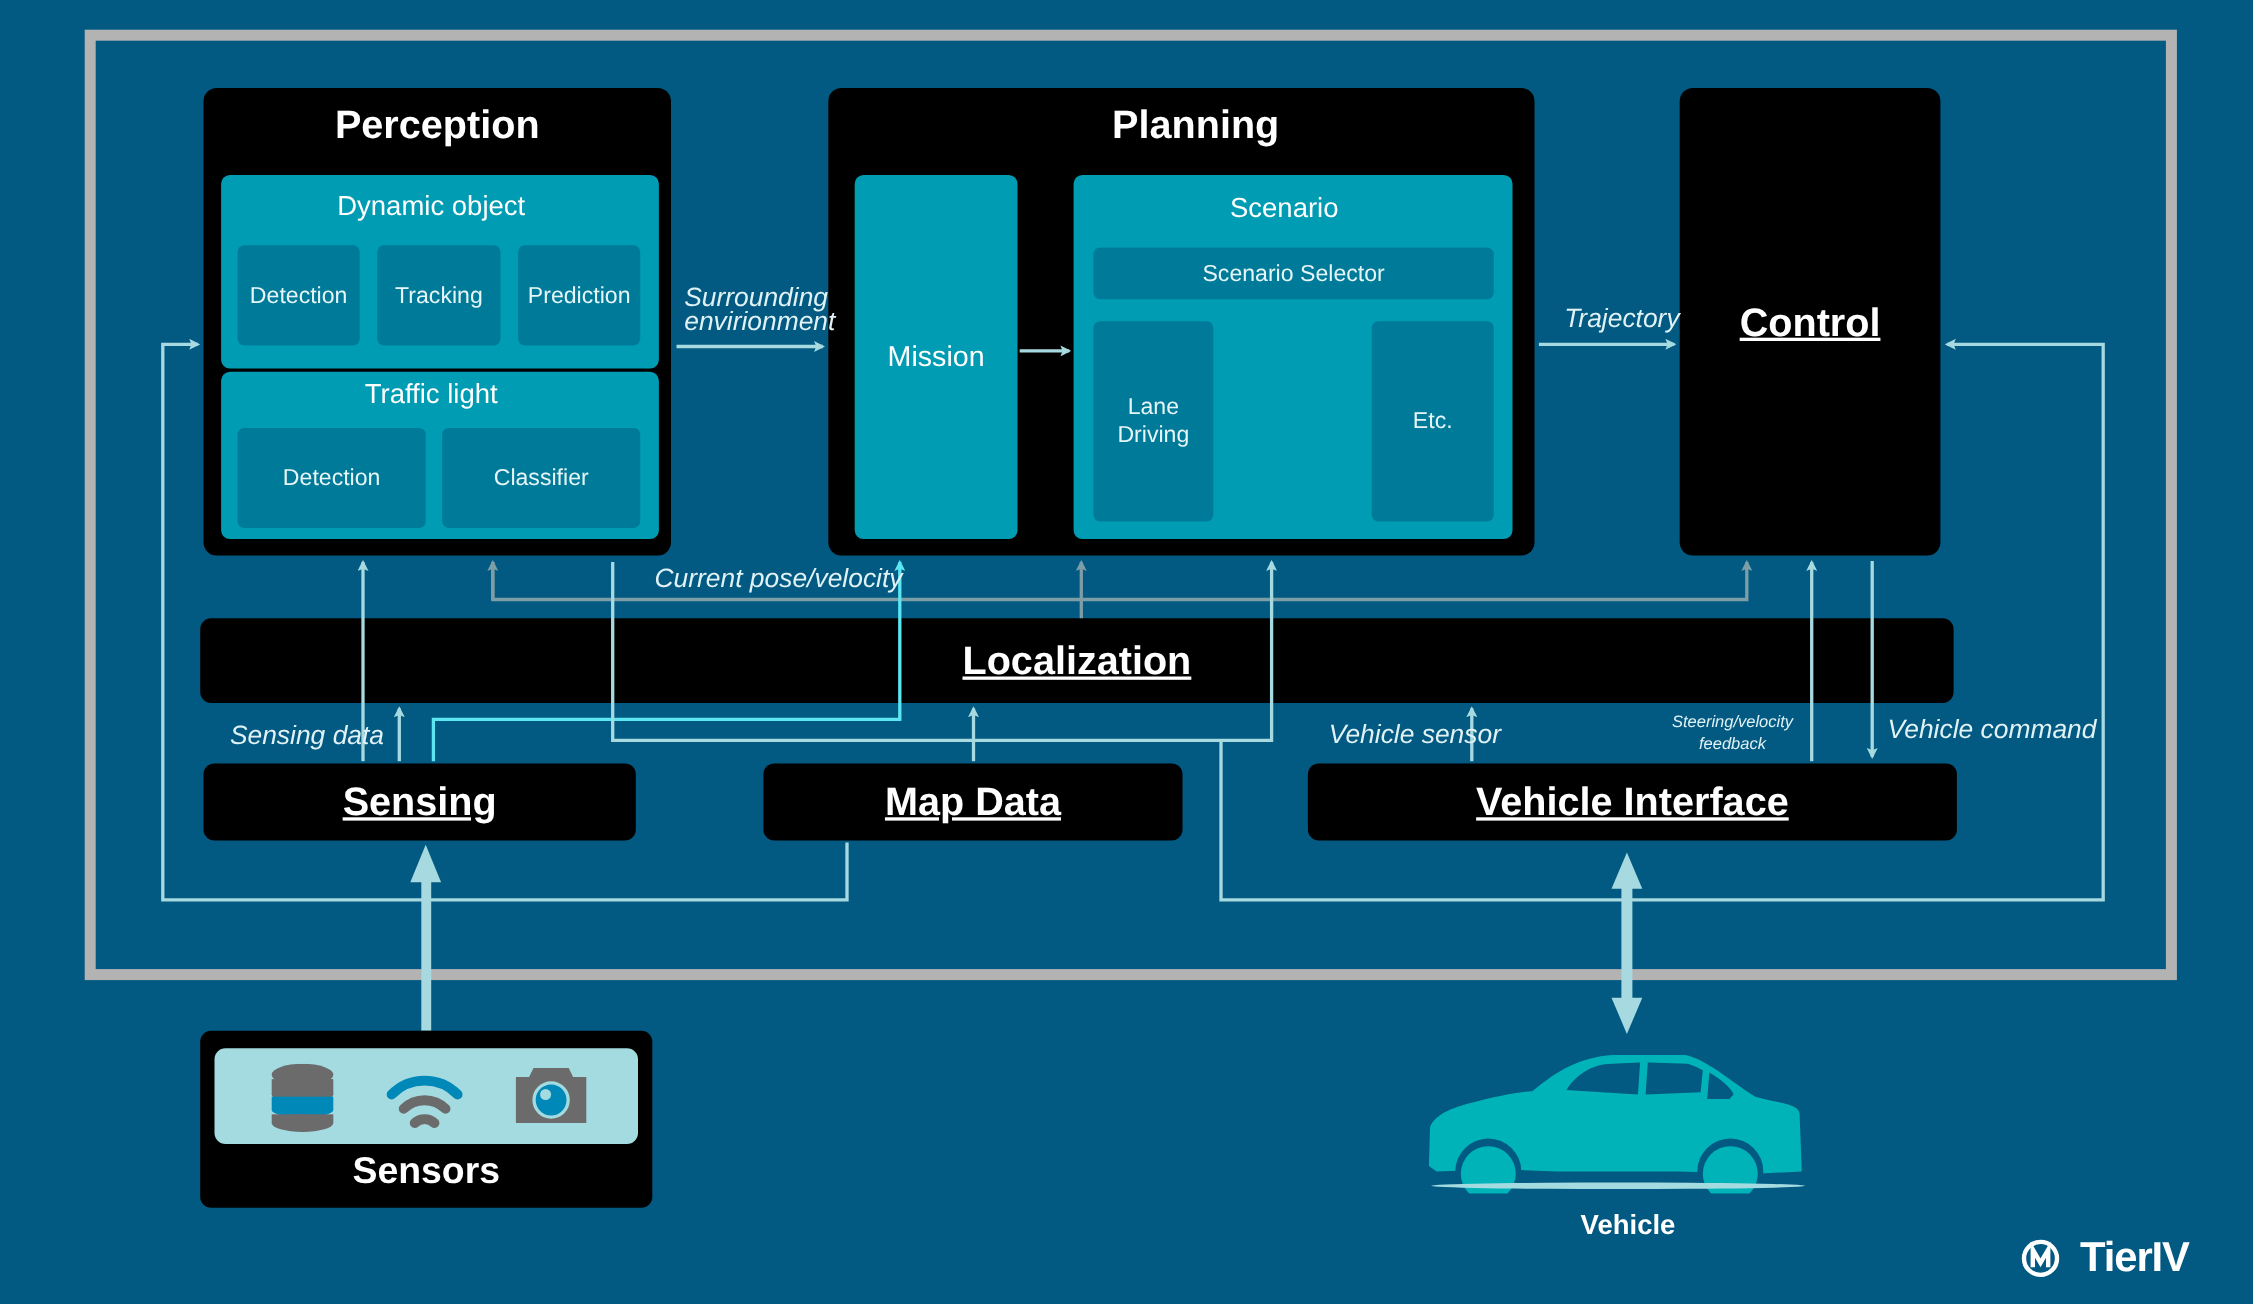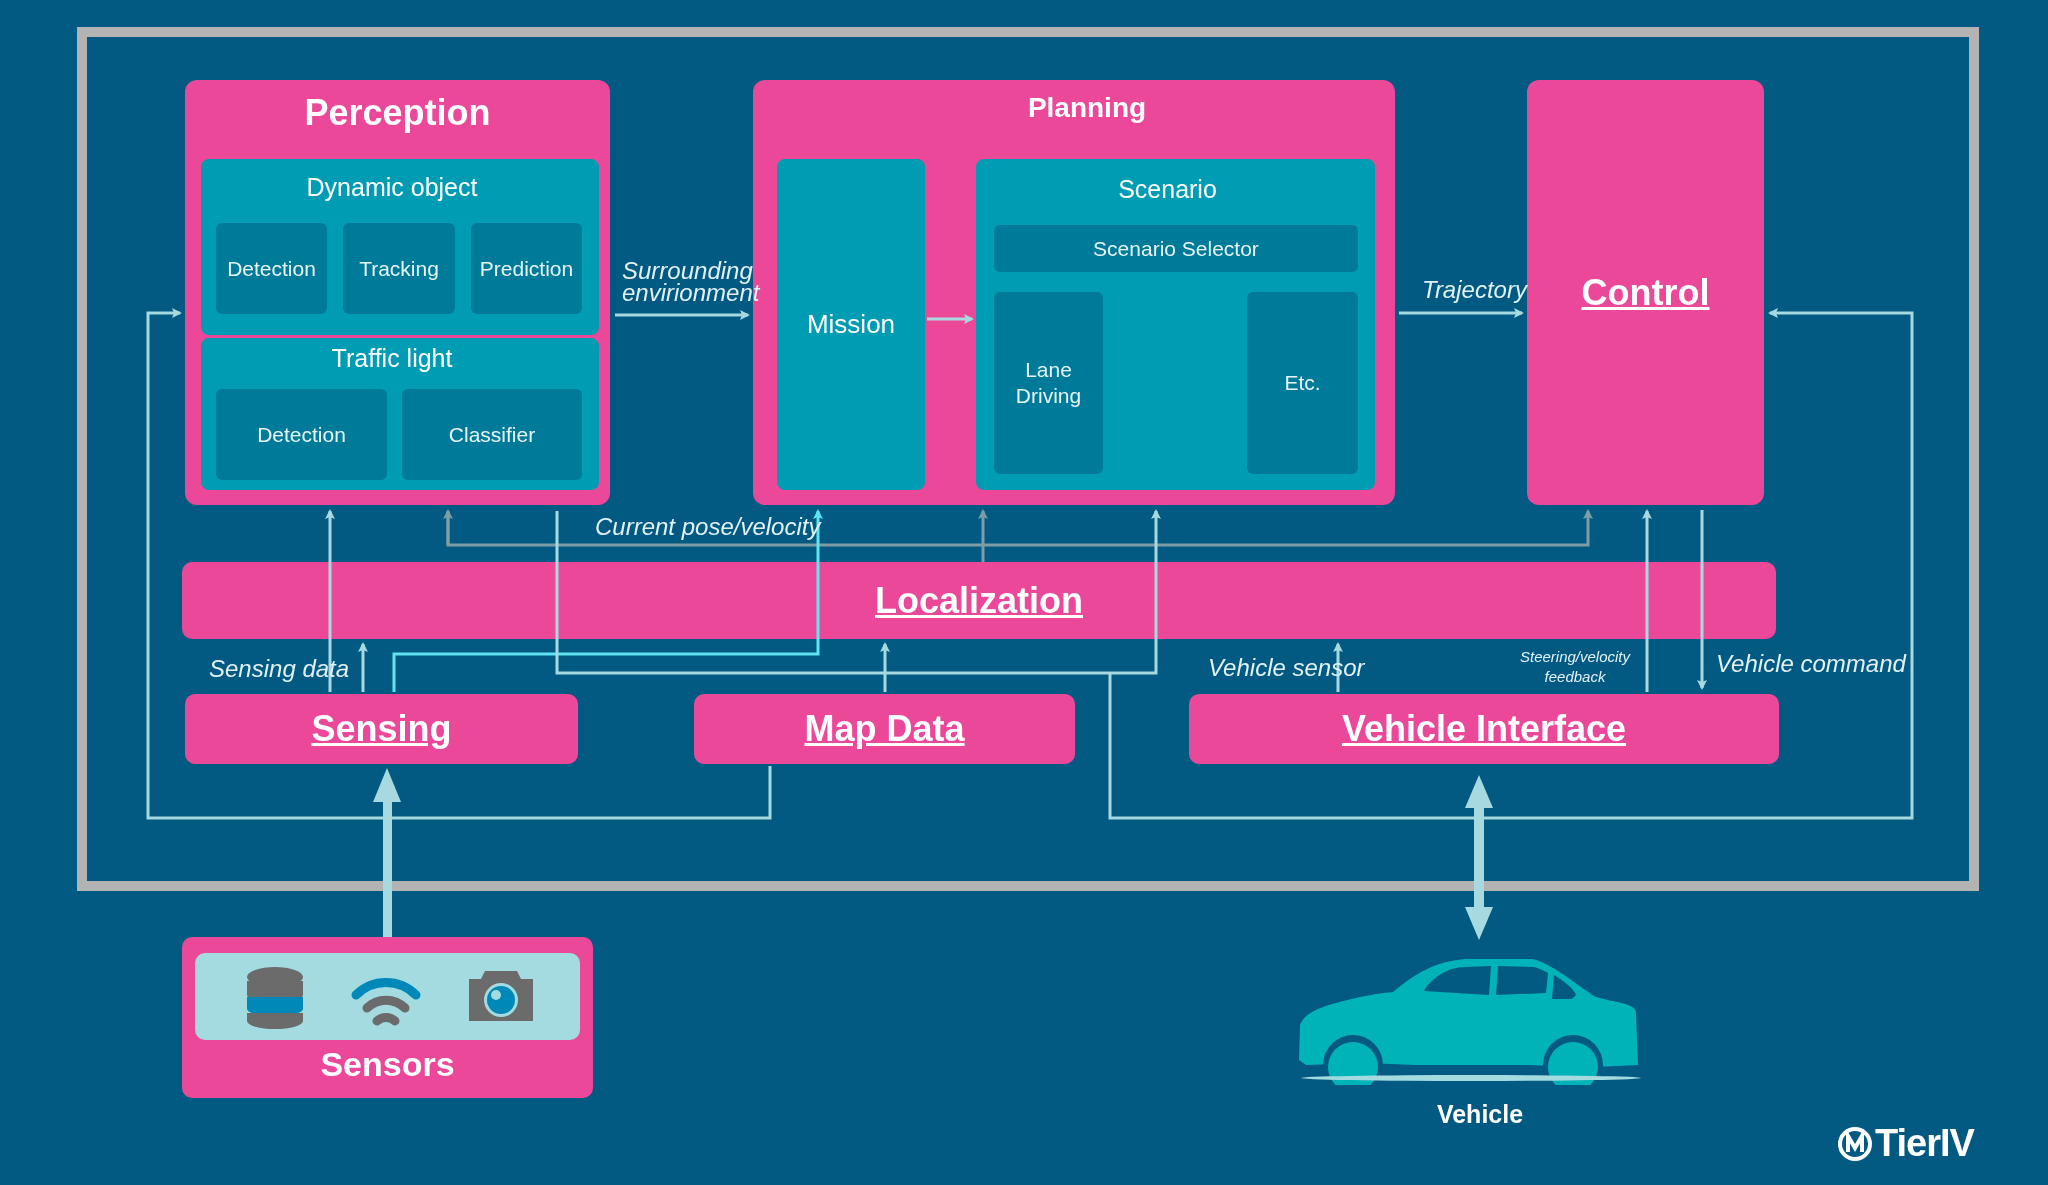--- a/index.html
+++ b/index.html
@@ -1,19 +1,19 @@
 <!DOCTYPE html>
 <html><head>
 <meta charset="utf-8">
 <style>
   html,body{margin:0;padding:0;}
   body{width:2048px;height:1185px;background:#025981;position:relative;overflow:hidden;font-family:"Liberation Sans","DejaVu Sans",sans-serif;}
   .abs{position:absolute;box-sizing:border-box;}
   .frame{left:77px;top:27px;width:1902px;height:864px;border:10px solid #b3b3b3;}
-  .box{background:#ec4899;border-radius:12px;color:#fff;}
+  .box{background:#000000;border-radius:12px;color:#fff;}
   .sub{background:#009cb3;border-radius:8px;color:#fff;}
   .cell{background:#007a99;border-radius:6px;color:#e6f6f8;display:flex;align-items:center;justify-content:center;text-align:center;font-size:21px;line-height:26px;}
   .title{position:absolute;left:0;right:0;text-align:center;font-weight:bold;color:#fff;}
   .subtitle{position:absolute;left:0;right:16px;text-align:center;color:#fff;font-size:25px;}
   .center{display:flex;align-items:center;justify-content:center;font-weight:bold;font-size:36px;color:#fff;text-decoration:underline;}
   .lbl{position:absolute;color:#e0f2f5;font-style:italic;font-size:24px;line-height:22px;white-space:nowrap;}
   svg.wires{position:absolute;left:0;top:0;}
 </style>
 </head>
 <body>
@@ -29,21 +29,21 @@
     <div class="abs cell" style="left:270px;top:64px;width:111px;height:91px;">Prediction</div>
   </div>
   <div class="abs sub" style="left:16px;top:258px;width:398px;height:152px;">
     <div class="subtitle" style="top:6px;">Traffic light</div>
     <div class="abs cell" style="left:15px;top:51px;width:171px;height:91px;">Detection</div>
     <div class="abs cell" style="left:201px;top:51px;width:180px;height:91px;">Classifier</div>
   </div>
 </div>
 
 <div class="abs box" style="left:753px;top:80px;width:642px;height:425px;">
-  <div class="title" style="top:12px;font-size:28px;padding-left:26px;">Planning</div>
+  <div class="title" style="top:12px;font-size:36px;padding-left:26px;">Planning</div>
   <div class="abs sub" style="left:24px;top:79px;width:148px;height:331px;display:flex;align-items:center;justify-content:center;font-size:26px;">Mission</div>
   <div class="abs sub" style="left:223px;top:79px;width:399px;height:331px;">
     <div class="subtitle" style="top:16px;">Scenario</div>
     <div class="abs cell" style="left:18px;top:66px;width:364px;height:47px;">Scenario Selector</div>
     <div class="abs cell" style="left:18px;top:133px;width:109px;height:182px;padding:10px 8px;">Lane Driving</div>
     <div class="abs cell" style="left:271px;top:133px;width:111px;height:182px;">Etc.</div>
   </div>
 </div>
 
 <div class="abs box center" style="left:1527px;top:80px;width:237px;height:425px;">Control</div>
@@ -141,19 +141,19 @@
   <path d="M202,11 L238,12 C245,14 248,16 252,18 L250,38 L200,40 Z" fill="#025981"></path>
   <path d="M258,20 C268,26 278,34 280,40 L276,44 L256,44 Z" fill="#025981"></path>
   <circle cx="57" cy="110" r="30" fill="#025981"></circle>
   <circle cx="277" cy="110" r="30" fill="#025981"></circle>
   <circle cx="57" cy="112" r="25" fill="#00b3b9"></circle>
   <circle cx="277" cy="112" r="25" fill="#00b3b9"></circle>
   <ellipse cx="175" cy="123" rx="170" ry="3" fill="#a3dbe0"></ellipse>
 </svg>
 <div class="abs" style="left:1380px;top:1100px;width:200px;text-align:center;color:#fff;font-weight:bold;font-size:25px;">Vehicle</div>
 
-<div class="abs" style="left:1837px;top:1122px;display:flex;align-items:center;gap:2px;">
+<div class="abs" style="left:1837px;top:1122px;display:flex;align-items:center;gap:18px;">
   <svg width="36" height="36">
     <circle cx="18" cy="18" r="15" stroke="#fff" stroke-width="4" fill="none"></circle>
     <path d="M11,26 L11,10 L18,22 L25,10 L25,26" stroke="#fff" stroke-width="4" fill="none"></path>
   </svg>
   <span style="color:#fff;font-weight:bold;font-size:38px;letter-spacing:-1px;">TierIV</span>
 </div>
 
 </body></html>

